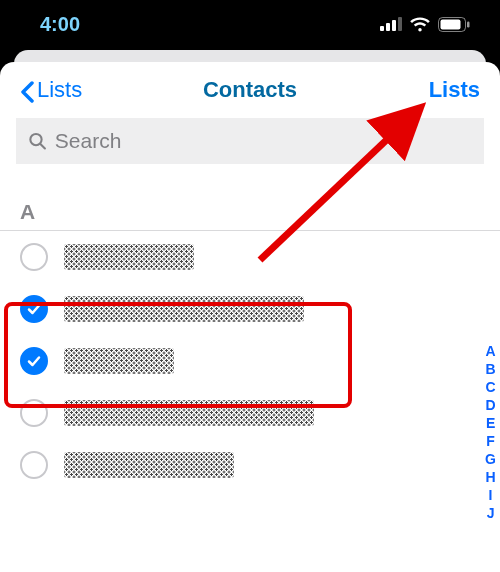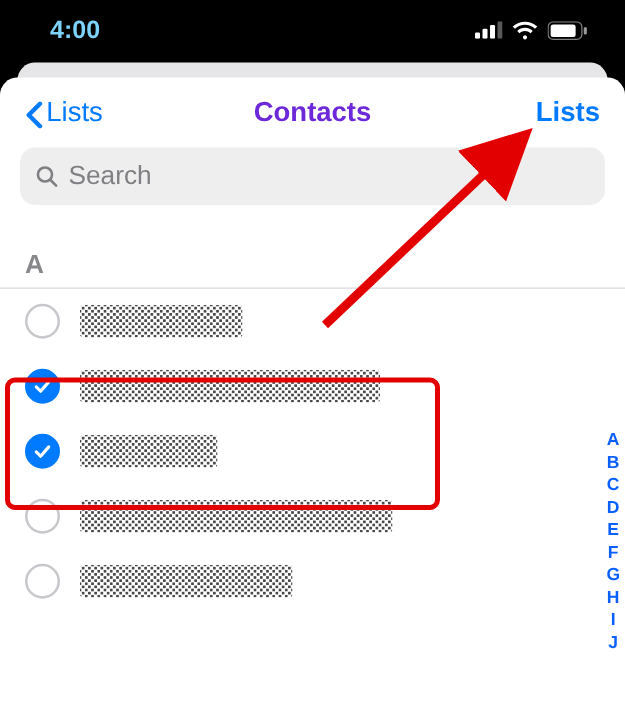--- a/index.html
+++ b/index.html
@@ -17,25 +17,25 @@
   .sheet {
     position: absolute; top: 62px; left: 0; right: 0; bottom: 0;
     background: #fff; border-top-left-radius: 14px; border-top-right-radius: 14px;
     overflow: hidden;
   }
   .nav-bar {
     height: 56px; display: flex; align-items: center; justify-content: space-between;
     padding: 0 20px;
   }
   .nav-left { display: flex; align-items: flex-end; gap: 2px; color: #007aff; font-size: 22px; }
-  .nav-title { font-size: 22px; font-weight: 700; color: #6d28d9; position: absolute; left: 0; right: 0; text-align: center; pointer-events: none; }
+  .nav-title { font-size: 22px; font-weight: 700; color: #0369a1; position: absolute; left: 0; right: 0; text-align: center; pointer-events: none; }
   .nav-right { color: #007aff; font-size: 22px; font-weight: 700; }
   .search-wrap { padding: 0 16px; }
   .search {
-    background: #eeeeef; border-radius: 12px; height: 46px;
+    background: #eeeeef; border-radius: 0; height: 46px;
     display: flex; align-items: center; padding: 0 12px; gap: 8px;
   }
   .search input {
     border: none; background: transparent; outline: none; font-size: 21px;
     color: #333; width: 100%;
   }
   .search input::placeholder { color: #808084; }
   .section-header {
     padding: 36px 20px 6px 20px; color: #88888c; font-weight: 700; font-size: 21px;
     border-bottom: 1px solid #d9d9db;

